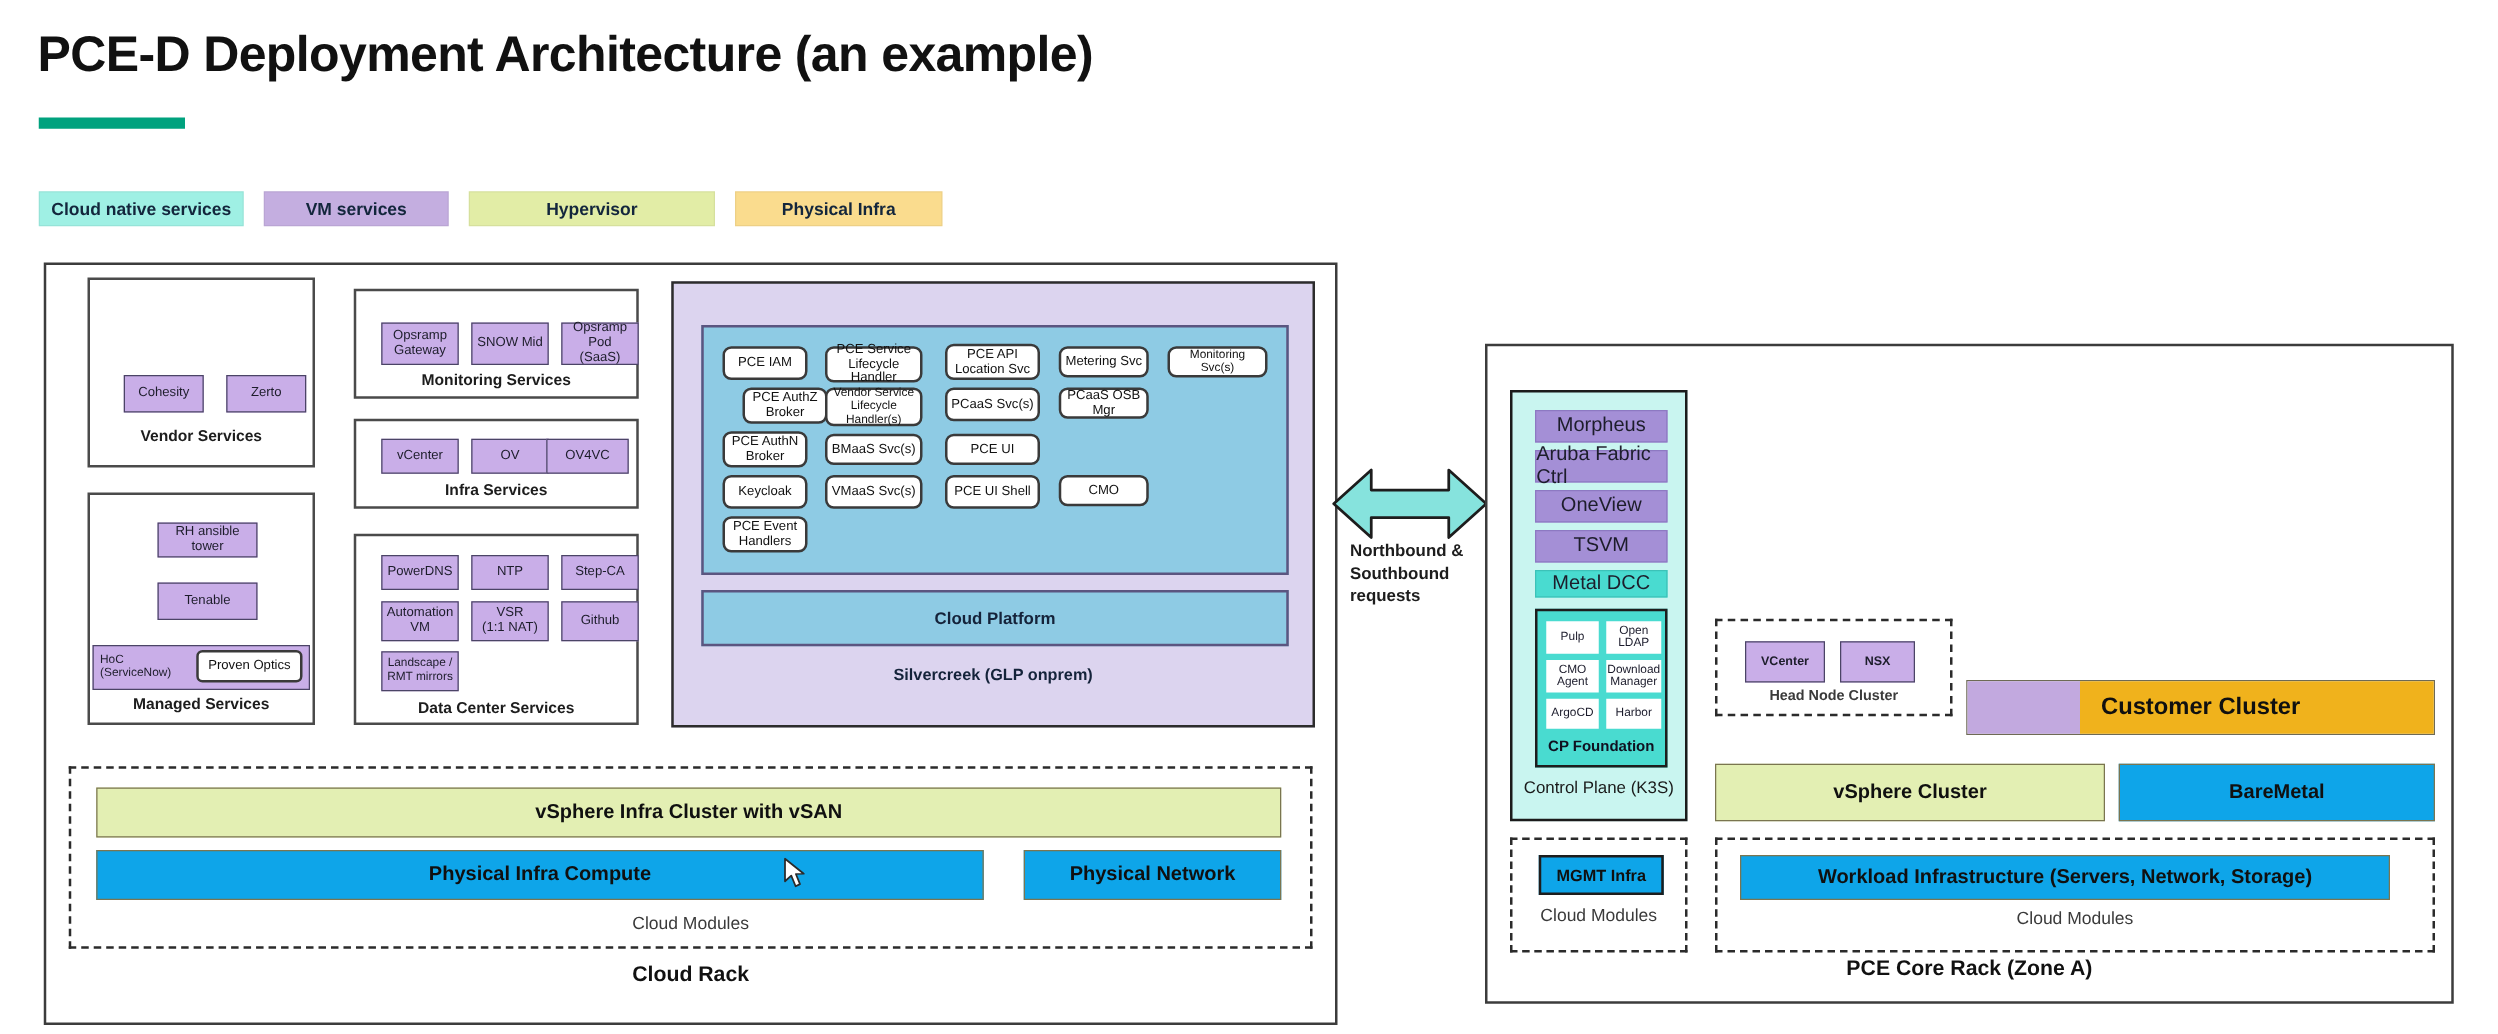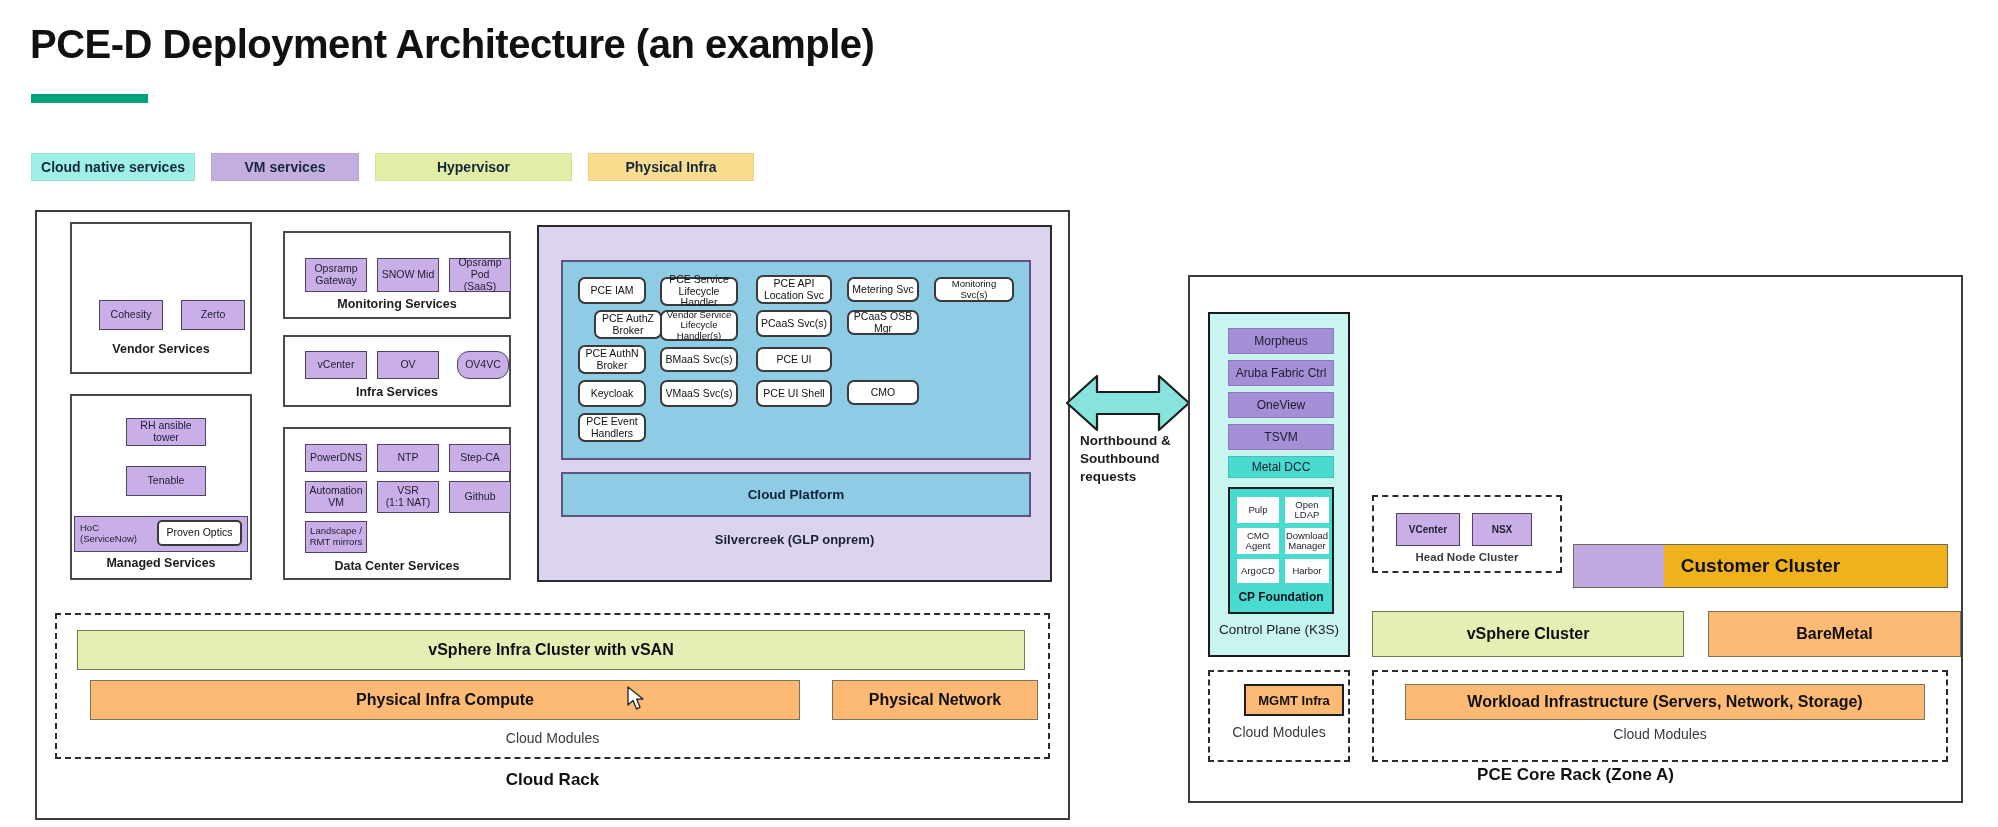--- a/index.html
+++ b/index.html
@@ -134,40 +134,40 @@
   }
 
   
   .bar {
     position: absolute;
     display: flex; align-items: center; justify-content: center;
     font-size: 16px; font-weight: 700; color: #101010;
     border: 1.6px solid #7a7550;
   }
   .bar-green { background: #e3efb3; }
-  .bar-yellow { background: #fdba74; margin-left: 13px; }
+  .bar-yellow { background: #0ea5e9; }
   .bar-sm { font-size: 13px; }
 
   
   #arrow-wrap { position: absolute; left: 1063px; top: 368px; width: 130px; height: 120px; }
   #arrow-label {
     position: absolute; left: 1080px; top: 432px; width: 120px;
     font-size: 13.5px; font-weight: 700; color: #1d1d1d; line-height: 1.35;
   }
 
   
   #cp-outer {
     position: absolute;
     background: #c9f5f0;
     border: 2.5px solid #1b1b1b;
   }
   .cp-chip {
     position: absolute;
     display: flex; align-items: center; justify-content: center;
-    font-size: 12px; color: #1d1d2b;
+    font-size: 16px; color: #1d1d2b;
     background: #a48fd6;
     border: 1px solid #8d79c2;
   }
   .cp-chip.teal { background: #49dbd0; border-color: #3cc2b8; }
   #cp-foundation {
     position: absolute;
     background: #49dbd0;
     border: 2.2px solid #1d1d1d;
   }
   .cpf-chip {
@@ -242,21 +242,21 @@
     <div class="chip" style="left:54px; top:70px; width:80px; height:30px;">Tenable</div>
     <div class="chip wrap" style="left:2px; top:120px; width:174px; height:36px; justify-content:flex-start; padding-left:5px; text-align:left; font-size:9.5px;">HoC
 (ServiceNow)</div>
     <div class="whitechip" style="left:85px; top:124px; width:85px; height:26px; border-radius:5px;">Proven Optics</div>
     <div class="panel-caption" style="top:160px;">Managed Services</div>
   </div>
 
   <div class="subpanel" style="left:283px; top:335px; width:228px; height:72px;">
     <div class="chip" style="left:20px; top:14px; width:62px; height:28px;">vCenter</div>
     <div class="chip" style="left:92px; top:14px; width:62px; height:28px;">OV</div>
-    <div class="chip" style="left:172px; top:14px; width:52px; height:28px;border-radius:12px;">OV4VC</div>
+    <div class="chip" style="left:152px; top:14px; width:66px; height:28px;">OV4VC</div>
     <div class="panel-caption" style="top:48px;">Infra Services</div>
   </div>
 
   <div class="subpanel" style="left:283px; top:427px; width:228px; height:153px;">
     <div class="chip" style="left:20px; top:15px; width:62px; height:28px;">PowerDNS</div>
     <div class="chip" style="left:92px; top:15px; width:62px; height:28px;">NTP</div>
     <div class="chip" style="left:164px; top:15px; width:62px; height:28px;">Step-CA</div>
     <div class="chip wrap" style="left:20px; top:52px; width:62px; height:32px;">Automation
 VM</div>
     <div class="chip wrap" style="left:92px; top:52px; width:62px; height:32px;">VSR

